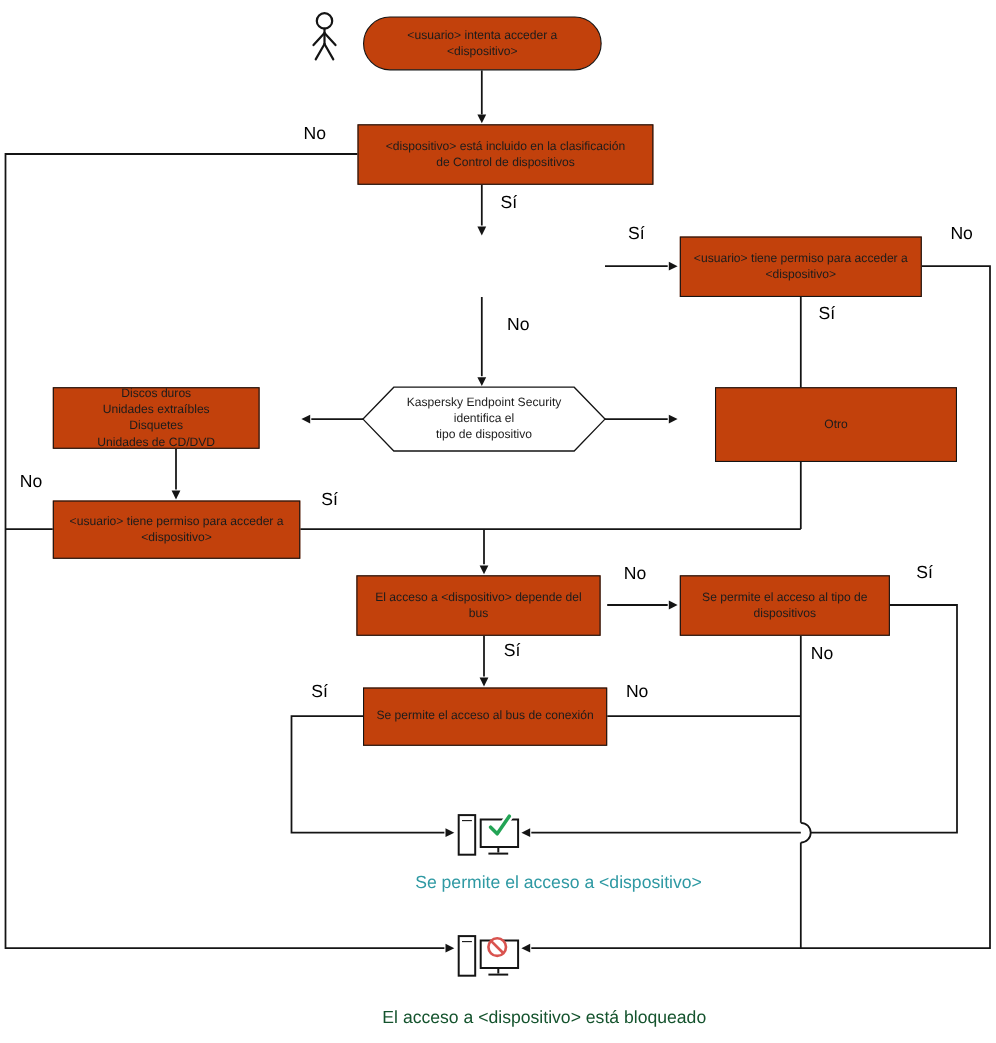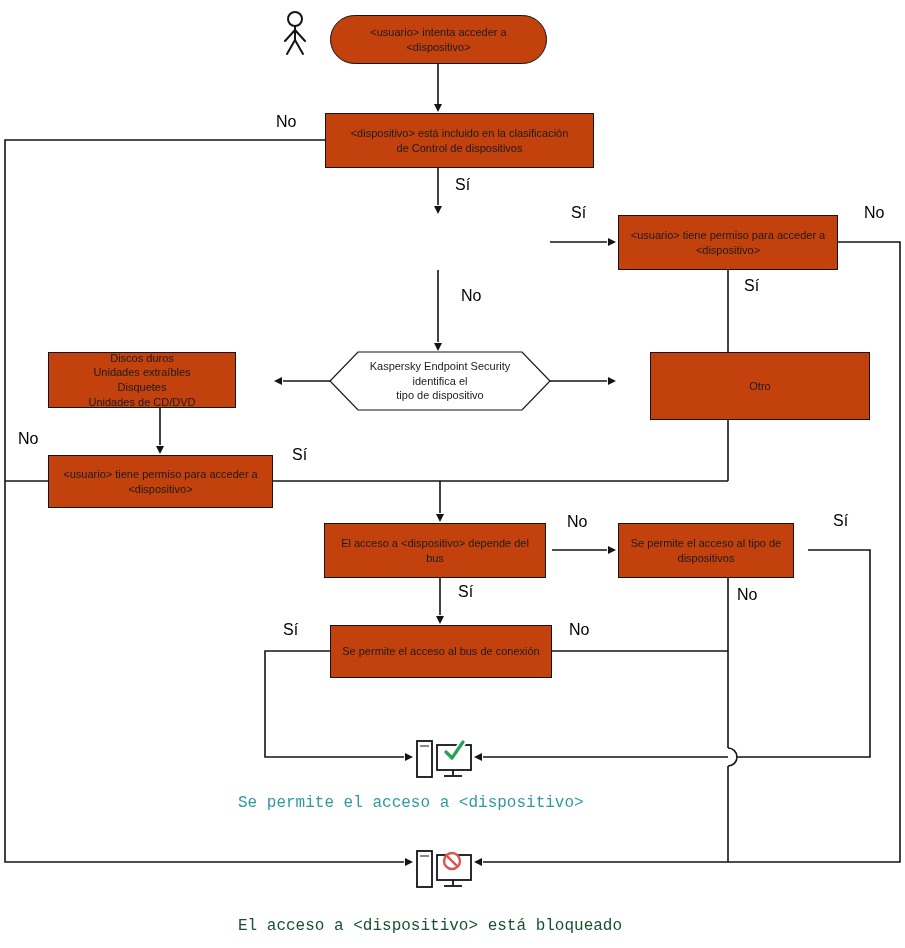--- a/index.html
+++ b/index.html
@@ -24,23 +24,22 @@
   }
   .stadium{border-radius:26px;}
   .noborder{border:none;background:transparent;}
   .lbl{
     position:absolute;z-index:2;
     font-size:16px;color:#000000;
     white-space:nowrap;
   }
   .caption{
     position:absolute;z-index:2;
-    text-align:left;font-size:16px;
+    text-align:right;font-size:16px;
     white-space:nowrap;
-    font-family:Liberation Mono, monospace;
   }
   .caption.allowed{color:#2e99a3;}
   .caption.blocked{color:#14532d;}
 </style>
 </head>
 <body>
 
 <div id="stage">
 
   <svg id="wires" width="905" height="948" viewBox="0 0 905 948">
@@ -161,21 +160,21 @@
 Disquetes
 Unidades de CD/DVD</div>
 
   <div class="node" style="left:618px;top:352px;width:220px;height:68px;margin-left:32px;">Otro</div>
 
   <div class="node" style="left:48px;top:455px;width:225px;height:53px;">&lt;usuario&gt; tiene permiso para acceder a
 &lt;dispositivo&gt;</div>
 
   <div class="node" style="left:324px;top:523px;width:222px;height:55px;">El acceso a &lt;dispositivo&gt; depende del bus</div>
 
-  <div class="node" style="left:618px;top:523px;width:176px;height:55px;">Se permite el acceso al tipo de
+  <div class="node" style="left:618px;top:523px;width:191px;height:55px;">Se permite el acceso al tipo de
 dispositivos</div>
 
   <div class="node" style="left:330px;top:625px;width:222px;height:53px;">Se permite el acceso al bus de conexión</div>
 
   <span class="lbl" style="left:276px;top:113px;">No</span>
   <span class="lbl" style="left:455px;top:176px;">Sí</span>
   <span class="lbl" style="left:571px;top:204px;">Sí</span>
   <span class="lbl" style="left:864px;top:204px;">No</span>
   <span class="lbl" style="left:744px;top:277px;">Sí</span>
   <span class="lbl" style="left:461px;top:287px;">No</span>

